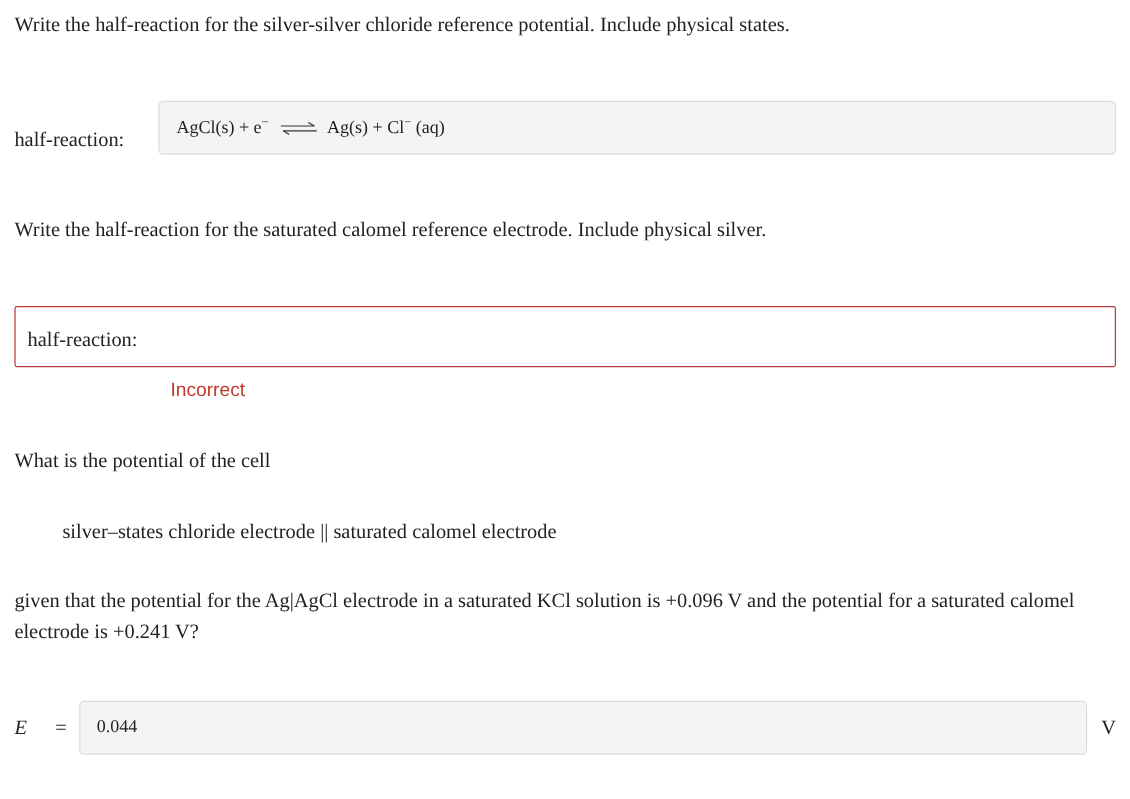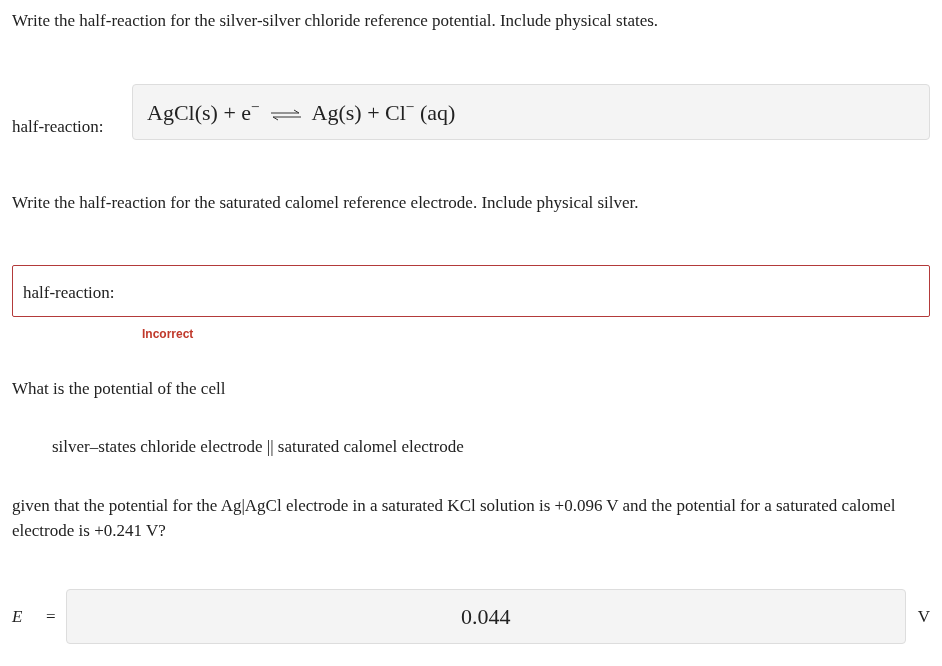--- a/index.html
+++ b/index.html
@@ -22,35 +22,35 @@
   .field-label {
     min-width: 120px;
     padding-right: 10px;
   }
   .answer-box {
     flex: 1;
     background: #f4f4f4;
     border: 1px solid #ddd;
     border-radius: 4px;
     padding: 10px 14px;
-    font-size: 22px;
+    font-size: 15px;
     font-family: Georgia, 'Times New Roman', serif;
   }
-  .answer-box.numeric { flex: 1; text-align: center; }
+  .answer-box.numeric { flex: 1; }
   .incorrect-wrapper {
     border: 1.5px solid #b33a3a;
     padding: 14px 10px 10px 10px;
     border-radius: 2px;
     margin-bottom: 6px;
   }
   .field-row.tight { margin-bottom: 0; }
   .incorrect-label {
     color: #c0392b;
-    font-size: 12px;
-    font-weight: bold;
+    font-size: 16px;
+    font-weight: normal;
     margin-left: 130px;
     margin-top: 8px;
     margin-bottom: 25px;
     font-family: Arial, sans-serif;
   }
   .para { margin-bottom: 18px; margin-top: 33px; }
   .indent { padding-left: 40px; }
   .arrow-svg {
     display: inline-block;
     vertical-align: middle;

